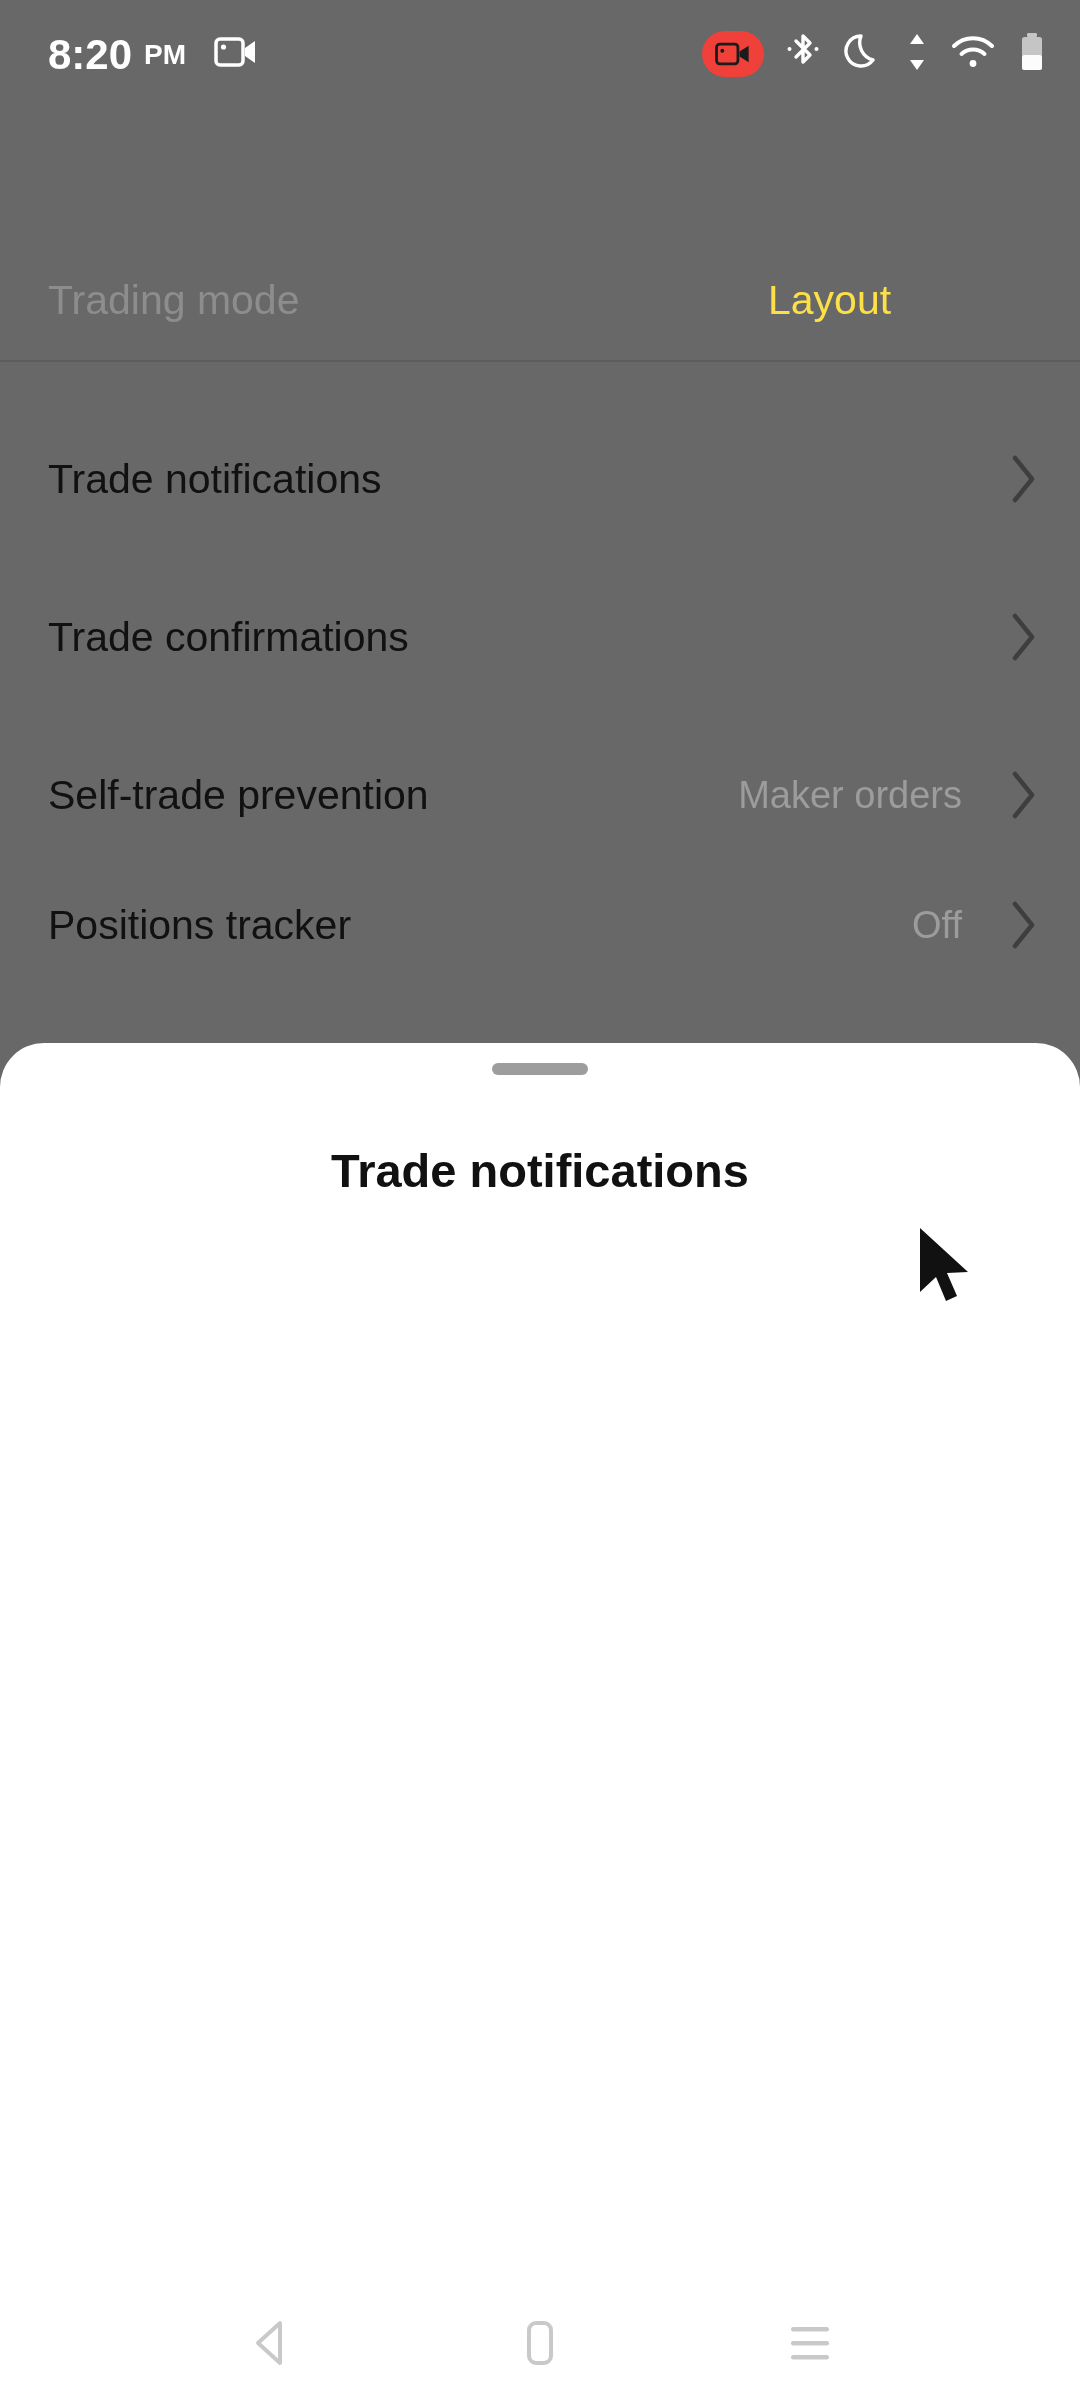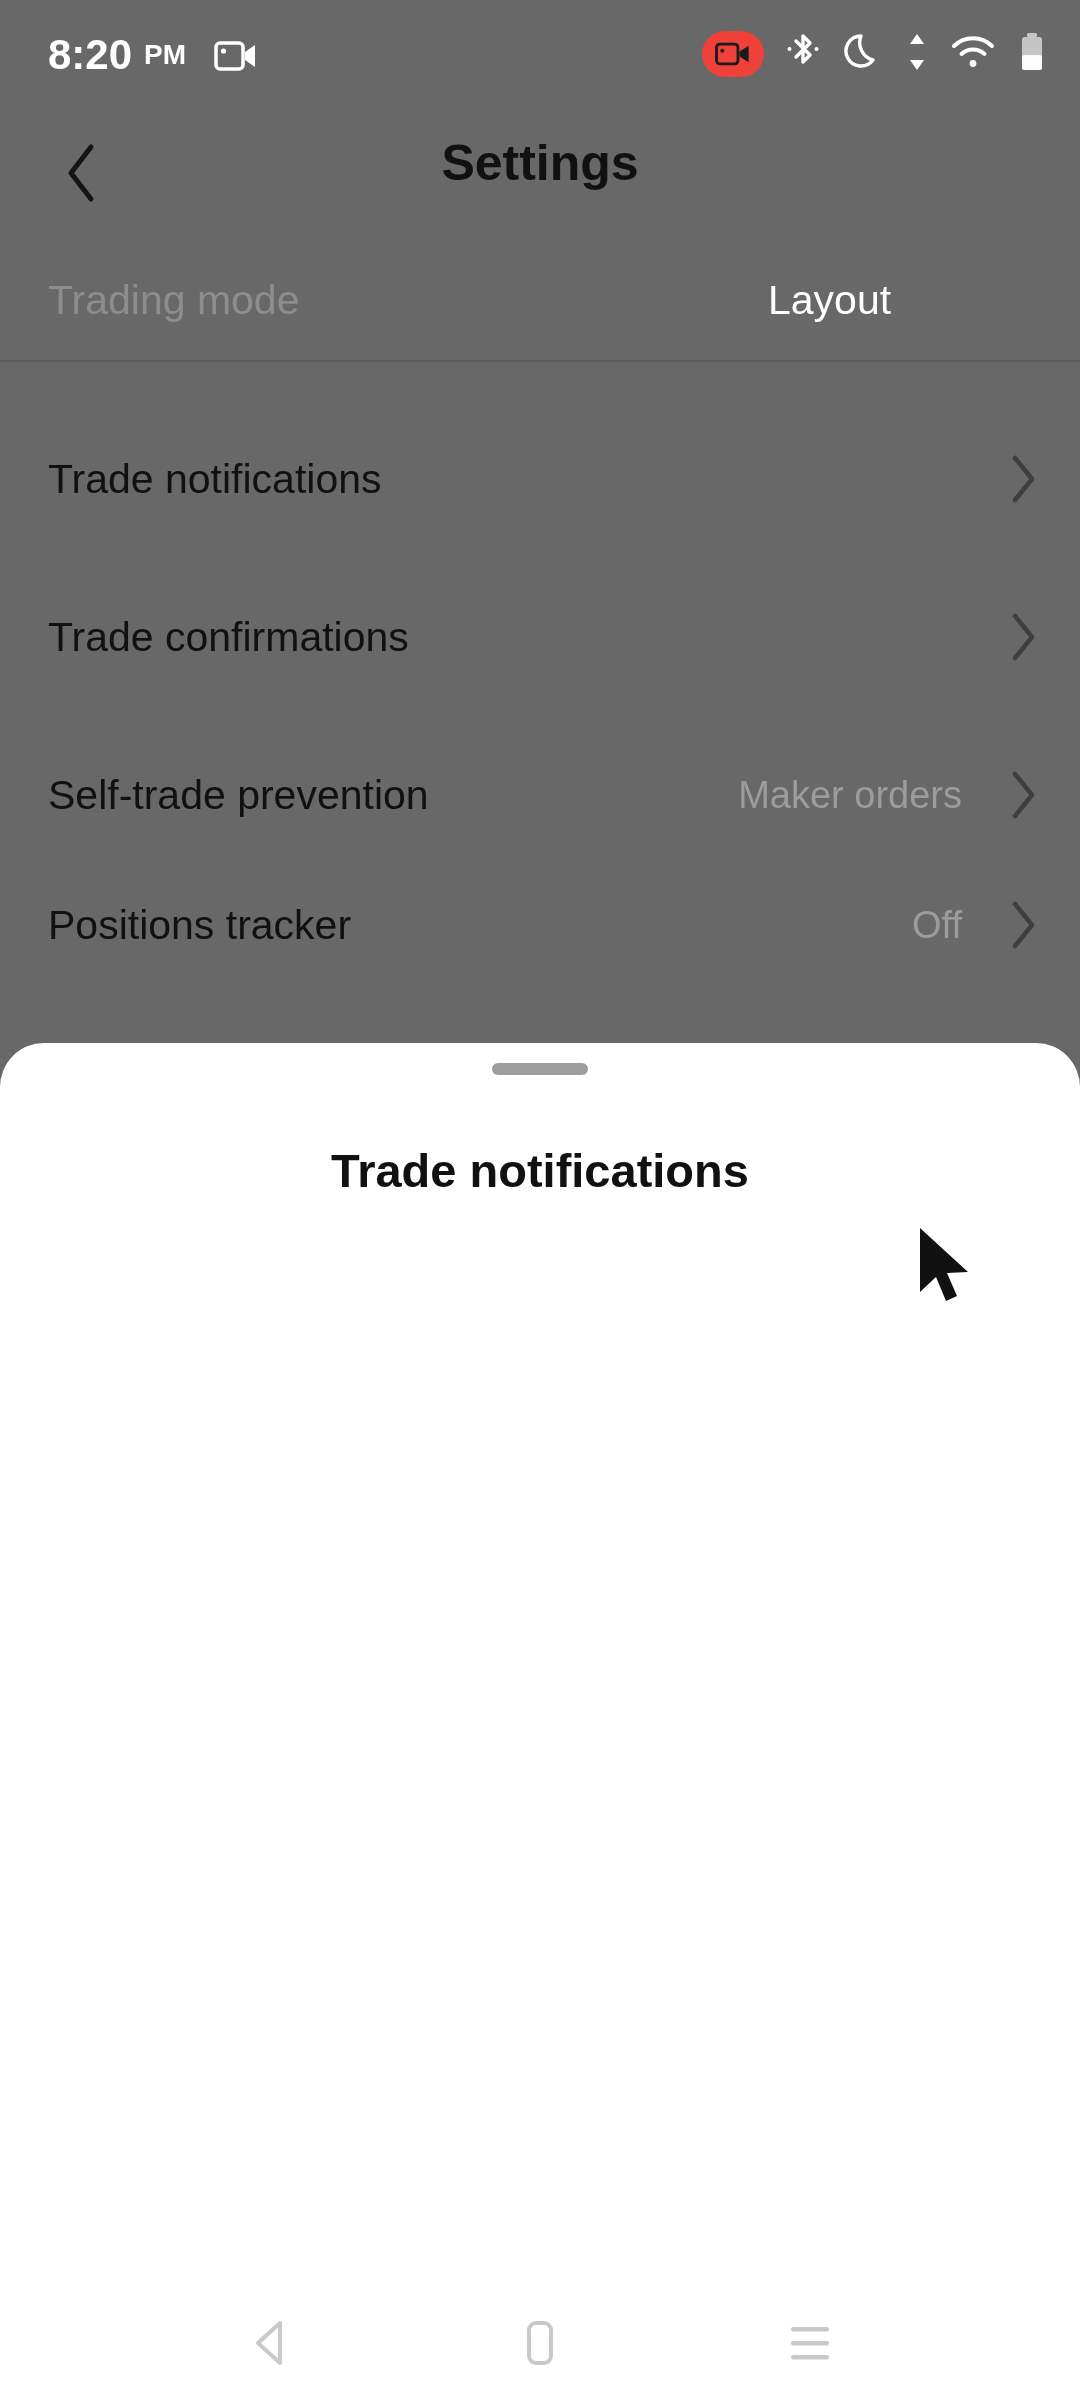--- a/index.html
+++ b/index.html
@@ -21,21 +21,21 @@
     position:absolute; left:0; top:0; width:1080px; height:2290px;
     background:#686868;
   }
 
   
   #statusbar {
     position:absolute; left:0; top:0; width:1080px; height:108px;
   }
   .sb-left {
     position:absolute; left:48px; top:32px;
-    display:flex; align-items:center; gap:12px;
+    display:flex; align-items:flex-start; gap:12px;
     color:#ffffff;
   }
   .sb-time { font-size:42px; font-weight:700; letter-spacing:0px; line-height:46px; }
   .sb-ampm { font-size:28px; font-weight:700; line-height:46px; }
   .sb-rec-icon { margin-left:16px; position:relative; top:3px; }
 
   .sb-right {
     position:absolute; right:34px; top:30px;
     display:flex; align-items:center; gap:22px;
   }
@@ -60,21 +60,21 @@
   
   #tabs {
     position:absolute; left:0; top:264px; width:1080px; height:112px;
     display:flex; align-items:flex-start; justify-content:flex-start;
   }
   .tab {
     font-size:41px; line-height:48px; position:relative; padding-bottom:26px;
   }
   .tab.t0 { position:absolute; left:48px; top:12px; color:#8d8d8d; }
   .tab.t1 { position:absolute; left:430px; top:12px; color:#111111; }
-  .tab.t2 { position:absolute; left:768px; top:12px; color:#ffffff; }
+  .tab.t2 { position:absolute; left:768px; top:12px; color:#fde047; }
   .tab.t1::after {
     content:""; position:absolute; left:0; right:0; bottom:0;
     height:7px; background:#111111; border-radius:3px;
   }
   #tabdivider {
     position:absolute; left:0; top:360px; width:1080px; height:2px;
     background:rgba(0,0,0,0.10);
   }
 
   
@@ -213,28 +213,20 @@
         <span>
           <svg width="28" height="42" viewBox="0 0 28 42">
             <rect x="9" y="2" width="10" height="4" rx="1.2" fill="#ffffff" opacity="0.62"></rect>
             <rect x="4" y="6" width="20" height="33" rx="2.5" fill="#ffffff" opacity="0.62"></rect>
             <rect x="4" y="24" width="20" height="15" rx="2.5" fill="#ffffff" opacity="0.95"></rect>
           </svg>
         </span>
       </div>
     </div>
 
-    <div id="apptitle">
-      <div id="backchev">
-        <svg width="40" height="62" viewBox="0 0 40 62">
-          <path d="M28 5 L8 31 L28 57" fill="none" stroke="#141414" stroke-width="5" stroke-linecap="round" stroke-linejoin="round"></path>
-        </svg>
-      </div>
-      <div class="title">Settings</div>
-    </div>
 
     <div id="tabs">
       <div class="tab t0">Trading mode</div>
       <div class="tab t2">Layout</div>
     </div>
     <div id="tabdivider"></div>
 
     <div class="srow" id="srow0">
       <span class="s-label">Trade notifications</span>
       <span class="s-value"></span>

